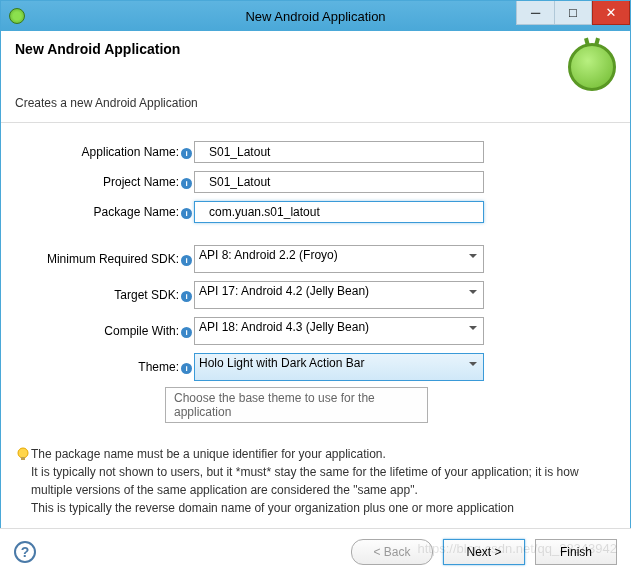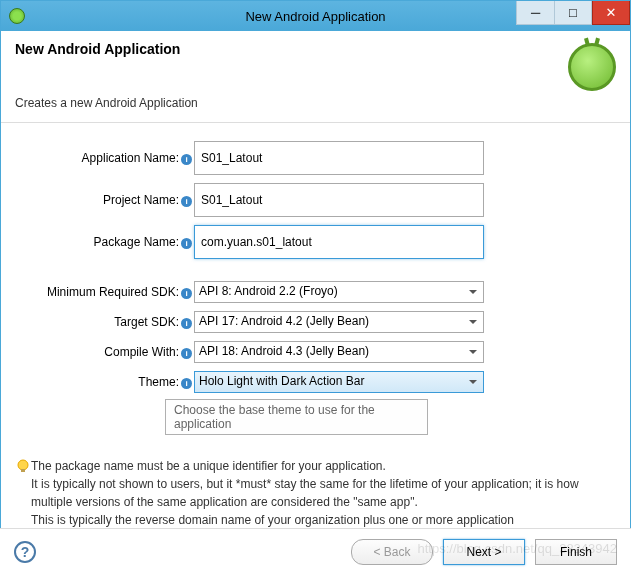--- a/index.html
+++ b/index.html
@@ -16,23 +16,23 @@
 .header-text h1 { font-size: 14px; font-weight: 600; margin-bottom: 6px; }
 .header-text p { font-size: 12px; color: #333; margin-top: 39px; }
 .header-icon { width: 48px; height: 48px; background: radial-gradient(circle at 40% 35%, #b8f080, #6eb82e); border-radius: 50%; border: 3px solid #5a9824; position: relative; margin-top: 2px; }
 .header-icon::before, .header-icon::after { content: ""; position: absolute; width: 4px; height: 8px; background: #5a9824; top: -8px; }
 .header-icon::before { left: 14px; transform: rotate(-15deg); }
 .header-icon::after { right: 14px; transform: rotate(15deg); }
 .form-area { padding: 18px 14px 8px; }
 .form-row { display: flex; align-items: center; margin-bottom: 8px; margin-left: 29px; }
 .form-label { width: 150px; text-align: right; padding-right: 2px; font-size: 12px; }
 .info-icon { display: inline-block; width: 11px; height: 11px; border-radius: 50%; background: #3a87c8; color: #fff; font-size: 8px; line-height: 11px; text-align: center; font-weight: bold; margin-left: 2px; }
-.text-input { flex: 1; max-width: 290px; height: 34px; padding: 2px 6px; border: 1px solid #aaa; font-size: 12px; font-family: inherit; }
+.text-input { flex: 1; max-width: 290px; height: 22px; padding: 2px 14px; border: 1px solid #aaa; font-size: 12px; font-family: inherit; }
 .text-input.focused { border: 1px solid #3a9ad8; box-shadow: 0 0 3px rgba(58,154,216,0.5); }
-.select-input { flex: 1; max-width: 290px; height: 22px; padding: 2px 4px; border: 1px solid #aaa; font-size: 12px; font-family: inherit; background: #fff; position: relative; }
+.select-input { flex: 1; max-width: 290px; height: 28px; padding: 2px 4px; border: 1px solid #aaa; font-size: 12px; font-family: inherit; background: #fff; position: relative; }
 .select-input.highlighted { border: 1px solid #3a9ad8; background: linear-gradient(#e8f4fc, #d0e8f8); }
 .select-input::after { content: ""; position: absolute; right: 6px; top: 8px; border: 4px solid transparent; border-top-color: #555; }
 .select-text { display: inline-block; }
 .tooltip { margin-left: 150px; margin-top: -2px; margin-bottom: 10px; border: 1px solid #b0b0b0; background: #fefefe; padding: 3px 8px; font-size: 12px; color: #666; width: 263px; }
 .hint-area { display: flex; padding: 4px 14px 0; gap: 0; }
 .bulb-icon { width: 16px; height: 16px; flex-shrink: 0; margin-top: 2px; }
 .bulb-icon svg { width: 16px; height: 16px; }
 .hint-text { font-size: 12px; line-height: 1.5; color: #333; }
 .footer { position: absolute; bottom: 0; left: 0; right: 0; border-top: 1px solid #ddd; padding: 10px 14px; display: flex; align-items: center; justify-content: flex-end; gap: 10px; background: #fff; }
 .help-icon { position: absolute; left: 14px; width: 22px; height: 22px; border: 2px solid #4a7aa8; border-radius: 50%; color: #4a7aa8; font-size: 14px; line-height: 18px; text-align: center; font-weight: bold; }

